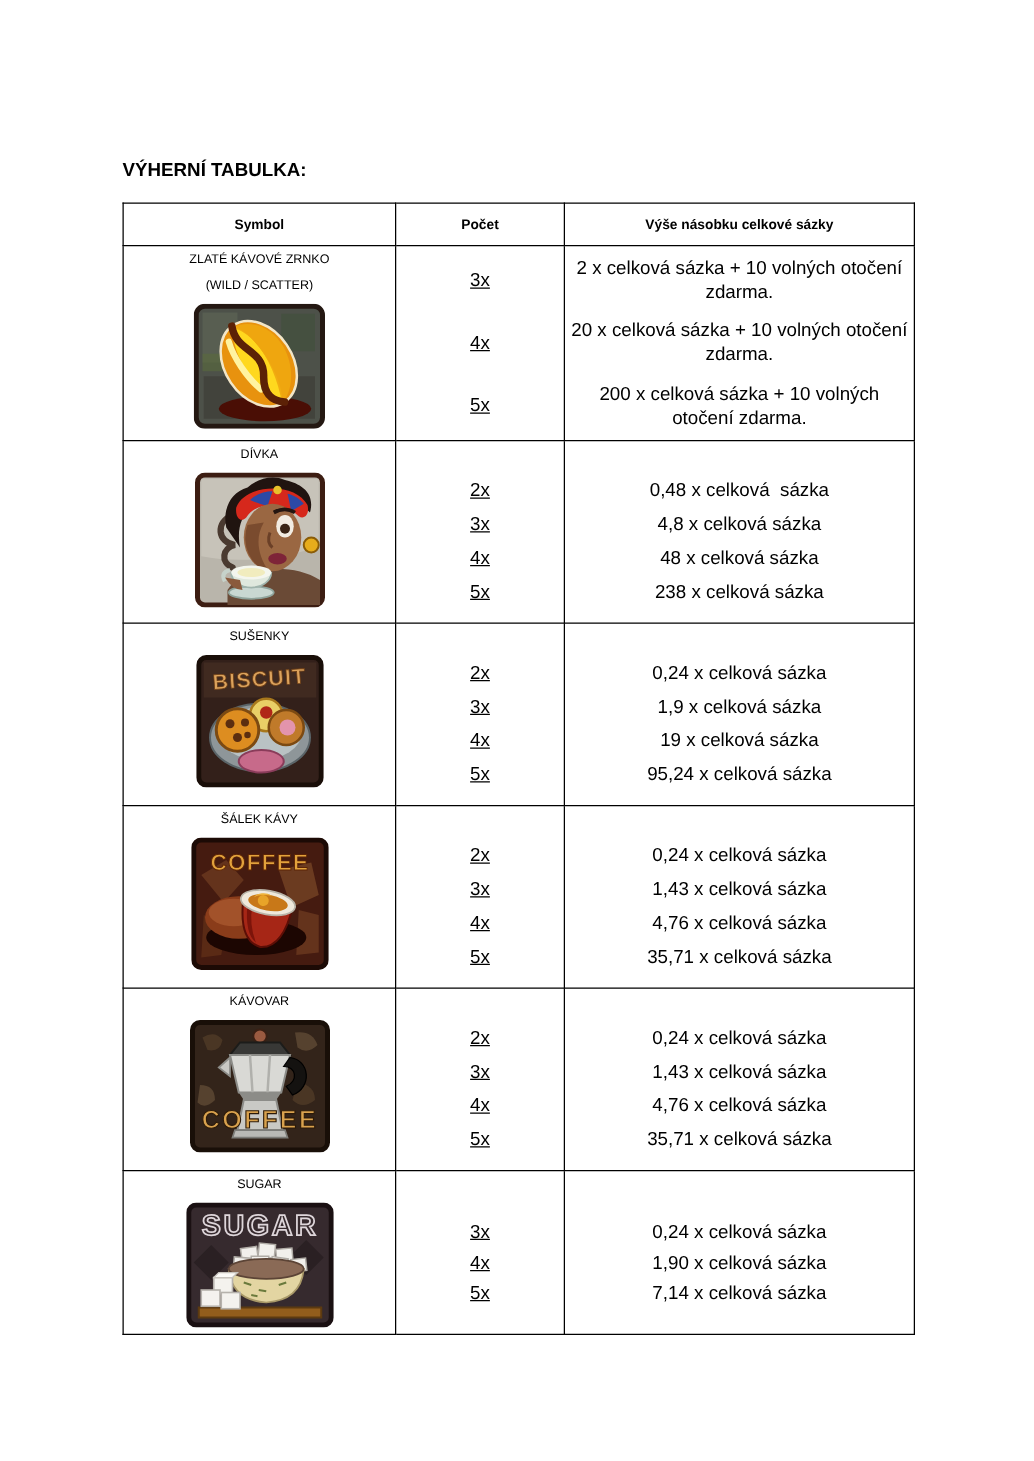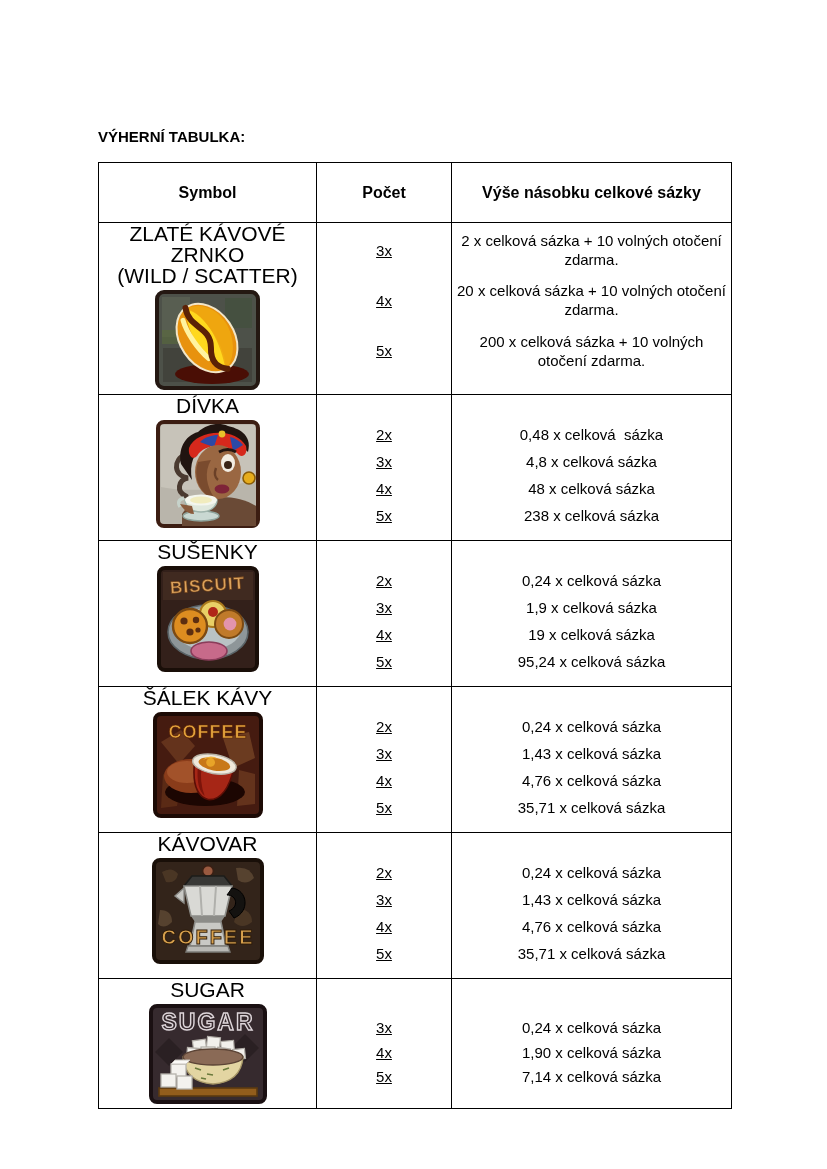--- a/index.html
+++ b/index.html
@@ -5,24 +5,24 @@
   html,body{margin:0;padding:0;}
   body{
     width:827px;height:1169px;background:#ffffff;color:#000;
     font-family:"Liberation Sans", sans-serif;position:relative;overflow:hidden;
   }
   .content{position:absolute;left:98px;top:96px;width:633px;}
   .intro{font-size:15px;line-height:22px;text-align:justify;margin:0;}
   .heading{font-size:15px;font-weight:bold;margin:32px 0 17px 0;}
   table.paytable{border-collapse:collapse;width:633px;table-layout:fixed;}
   table.paytable, table.paytable th, table.paytable td{border:1.5px solid #000;}
-  table.paytable th{font-size:16px;font-weight:bold;height:27px;text-align:center;vertical-align:middle;padding:16px;}
+  table.paytable th{font-size:11px;font-weight:bold;height:27px;text-align:center;vertical-align:middle;padding:3px;}
   table.paytable td{padding:0;vertical-align:top;}
   .symcell{text-align:center;padding-top:3px;}
-  .symname{font-size:21px;line-height:21px;}
+  .symname{font-size:10px;line-height:21px;}
   .symimg{margin-top:4px;}
   .flex-col{display:flex;flex-direction:column;align-items:center;text-align:center;box-sizing:border-box;font-size:15px;}
   .r1f{height:155px;justify-content:space-around;padding:2px 3px;}
   .r4f{height:145px;justify-content:space-between;padding:30px 3px 15px 3px;}
   .r3f{height:126px;justify-content:space-between;padding:39px 3px 19px 3px;}
   .payout{white-space:pre-wrap;line-height:19px;}
   .count{line-height:19px;text-decoration:underline;}
 </style>
 </head>
 <body>

